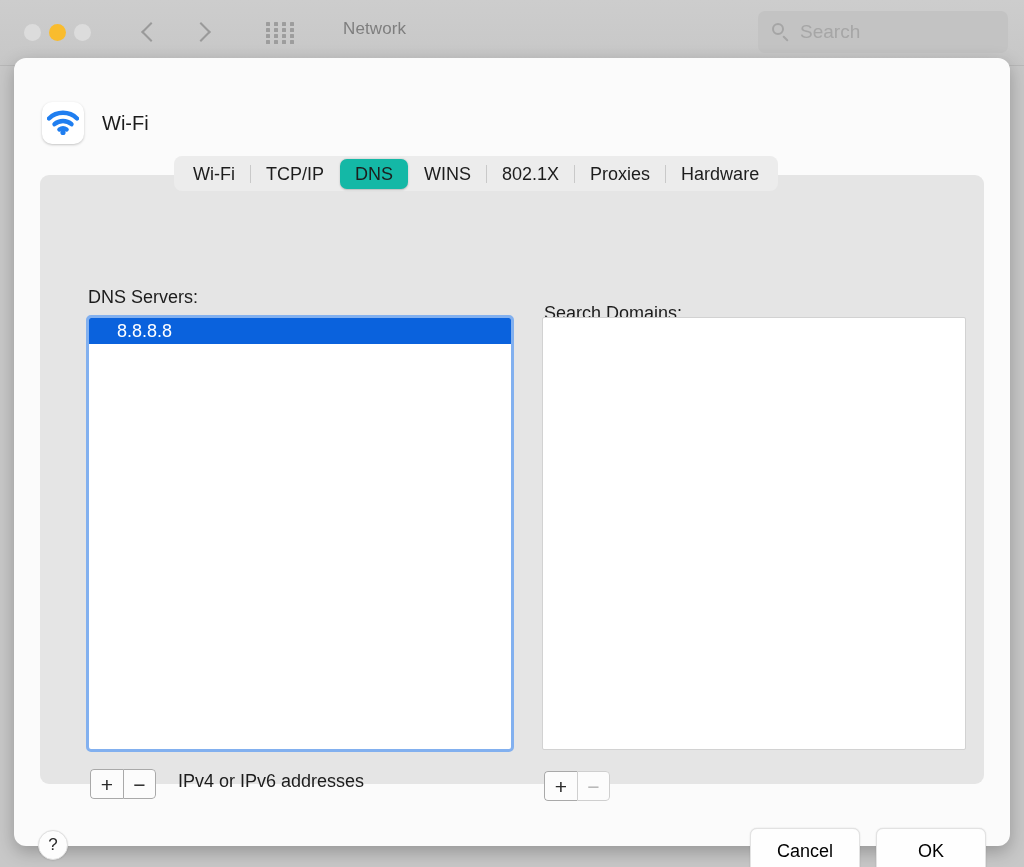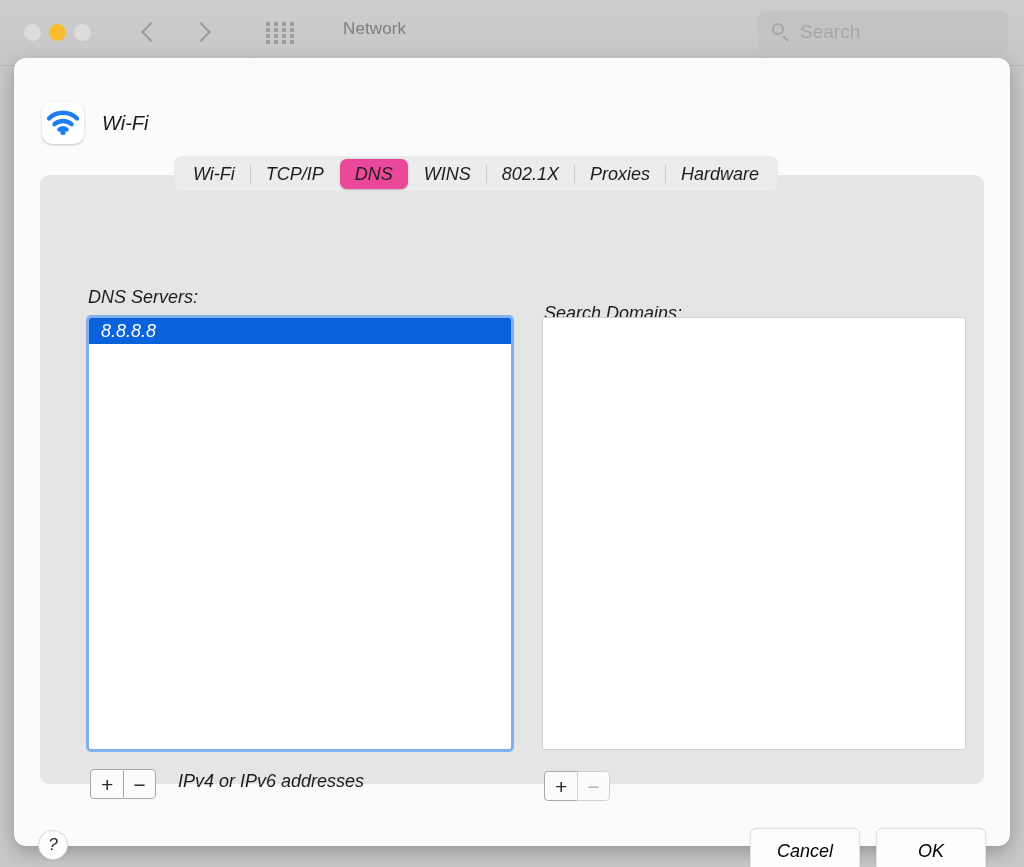--- a/index.html
+++ b/index.html
@@ -133,21 +133,20 @@
 
   
   .sheet {
     position: absolute;
     left: 14px; top: 58px;
     width: 996px; height: 788px;
     background: #fbfbfb;
     border-radius: 12px;
     box-shadow: 0 6px 18px rgba(0,0,0,0.26);
     box-sizing: border-box;
-    font-style: italic;
   }
 
   .iface {
     position: absolute;
     left: 28px; top: 44px;
     display: flex;
     align-items: center;
     gap: 18px;
   }
   .iface-icon {
@@ -179,21 +178,21 @@
   }
   .tab {
     font-size: 18px;
     color: #1d1d1d;
     padding: 6px 15px;
     border-radius: 7px;
     line-height: 1;
     white-space: nowrap;
   }
   .tab.selected {
-    background: #ec4899;
+    background: #14b8a6;
     box-shadow: 0 0.5px 2px rgba(0,0,0,0.22);
   }
   .tabsep {
     width: 1px;
     height: 18px;
     background: #c9c9c9;
     flex: none;
   }
   .tabsep.hidden { background: transparent; }
 
@@ -229,21 +228,21 @@
   }
   .listbox.search {
     left: 502px; top: 142px;
     width: 424px; height: 433px;
     border: 1px solid #d2d2d2;
     border-radius: 2px;
   }
   .lrow {
     height: 26px;
     line-height: 26px;
-    padding-left: 12px;
+    padding-left: 28px;
     font-size: 18px;
     color: #1a1a1a;
     box-sizing: border-box;
   }
   .lrow.sel {
     background: #0a62dd;
     color: #ffffff;
   }
 
   

